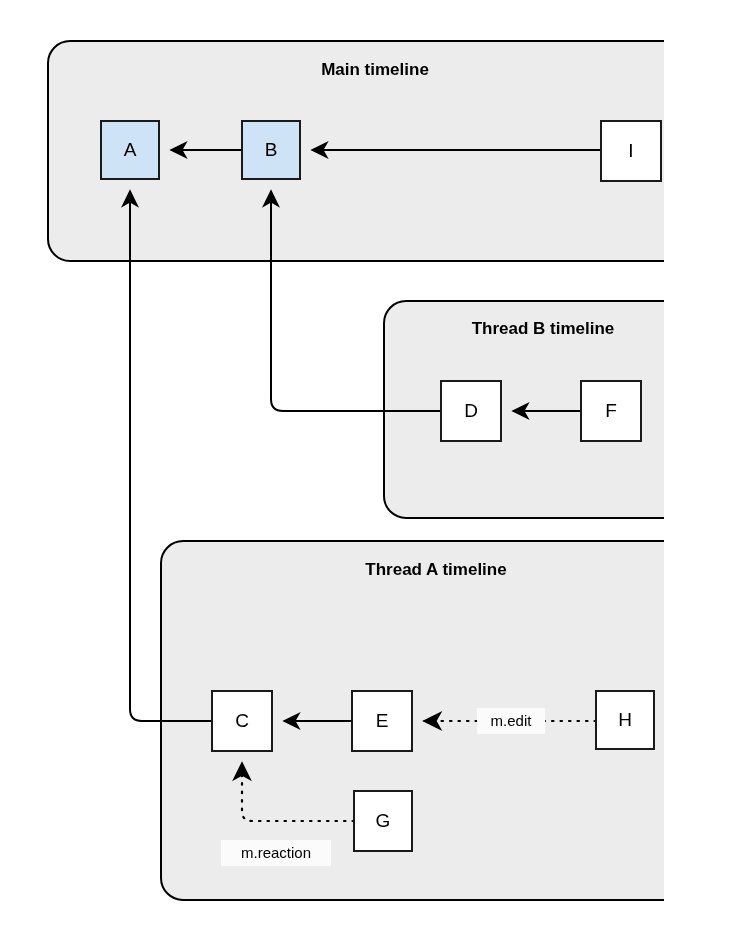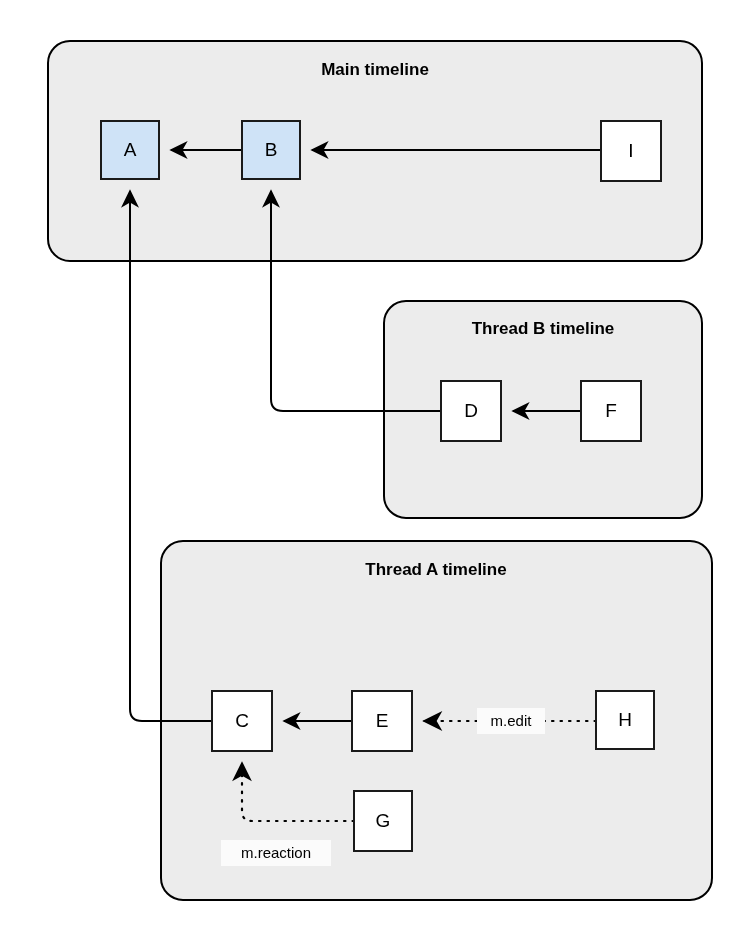--- a/index.html
+++ b/index.html
@@ -2,21 +2,21 @@
 <html><head>
 <meta charset="utf-8">
 <style>
   html, body {
     margin: 0;
     padding: 0;
     background: #ffffff;
   }
   #canvas {
     position: relative;
-    width: 756px;
+    width: 664px;
     height: 942px;
     background: #ffffff;
     font-family: "Liberation Sans", sans-serif;
     overflow: hidden;
   }
   #diagram-svg {
     position: absolute;
     left: 0;
     top: 0;
     width: 756px;

